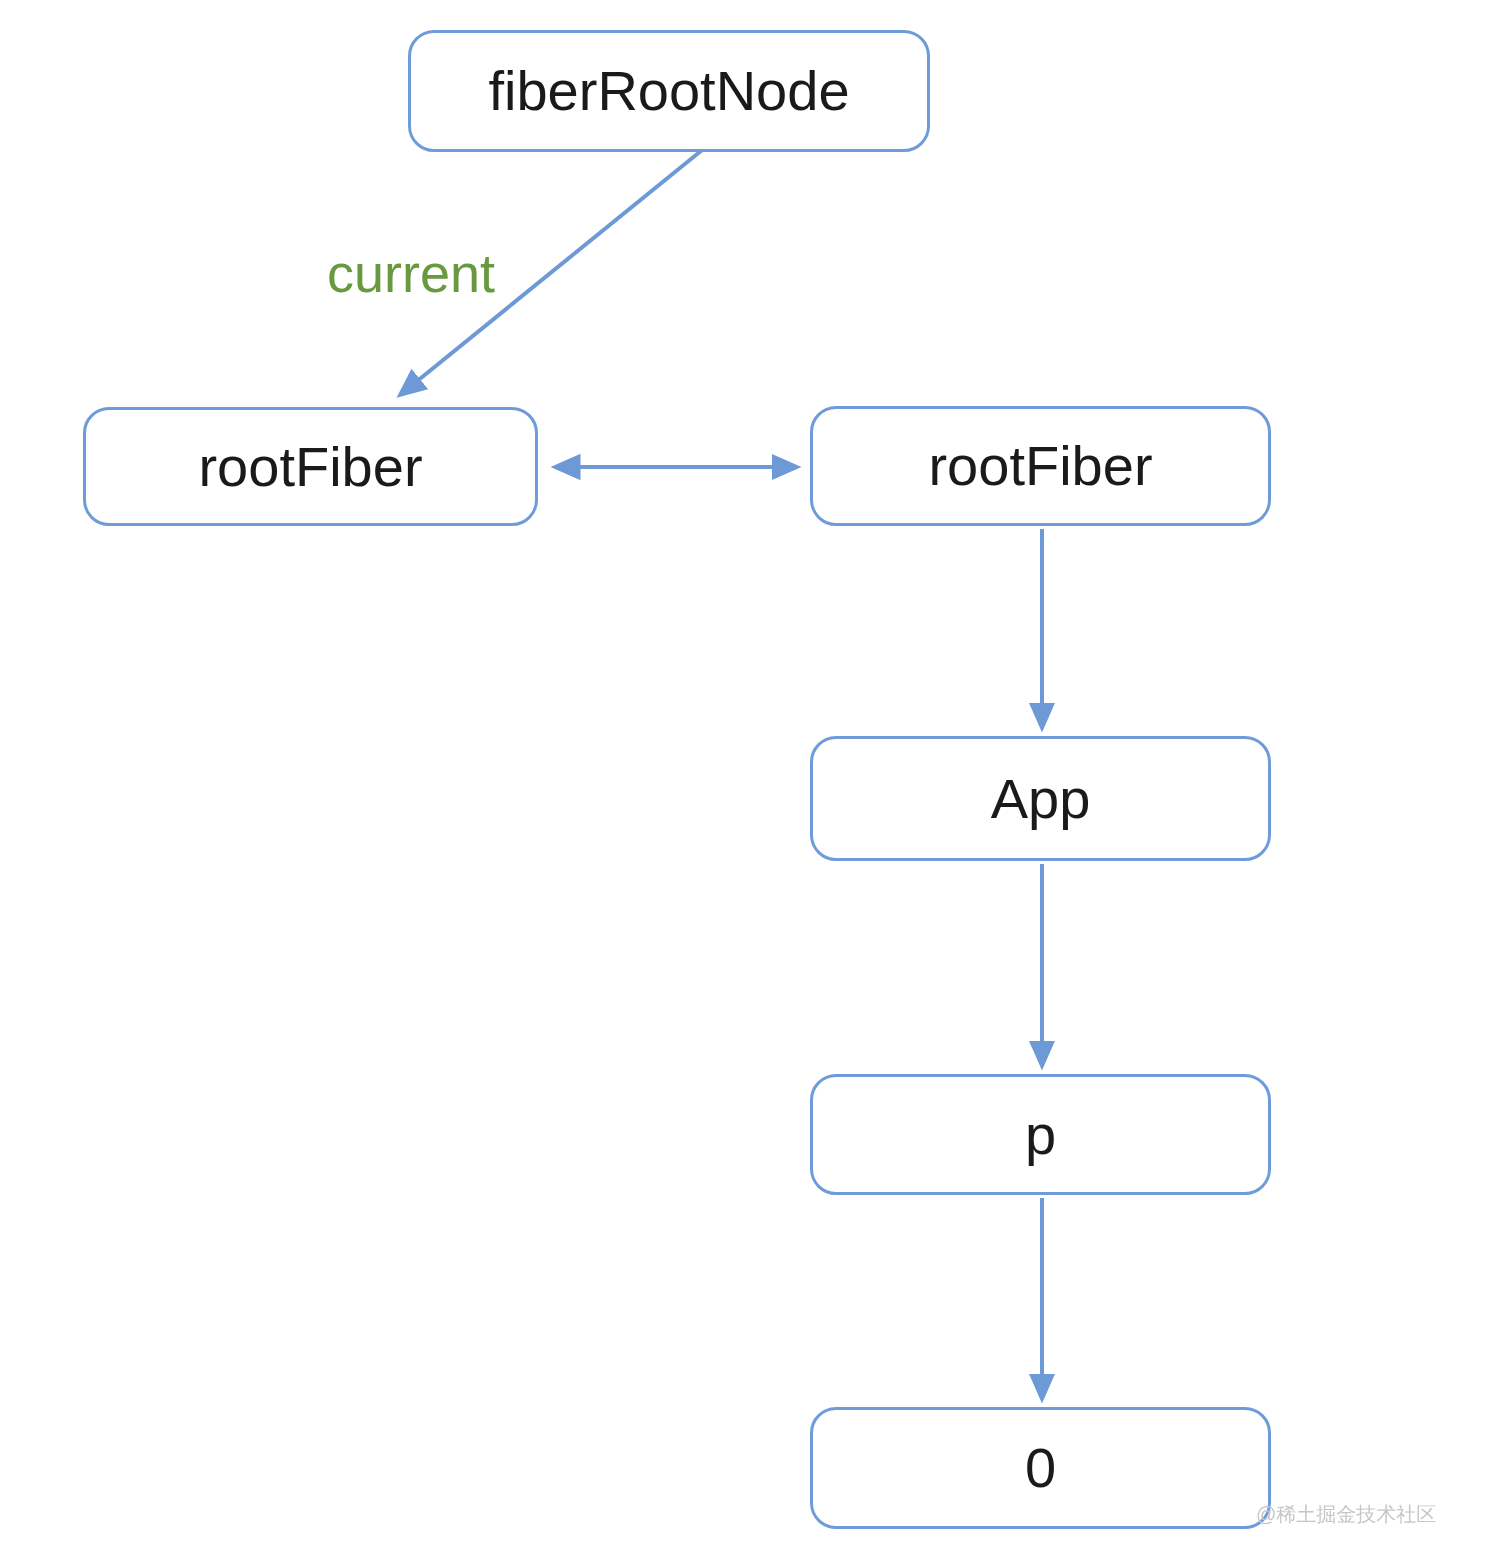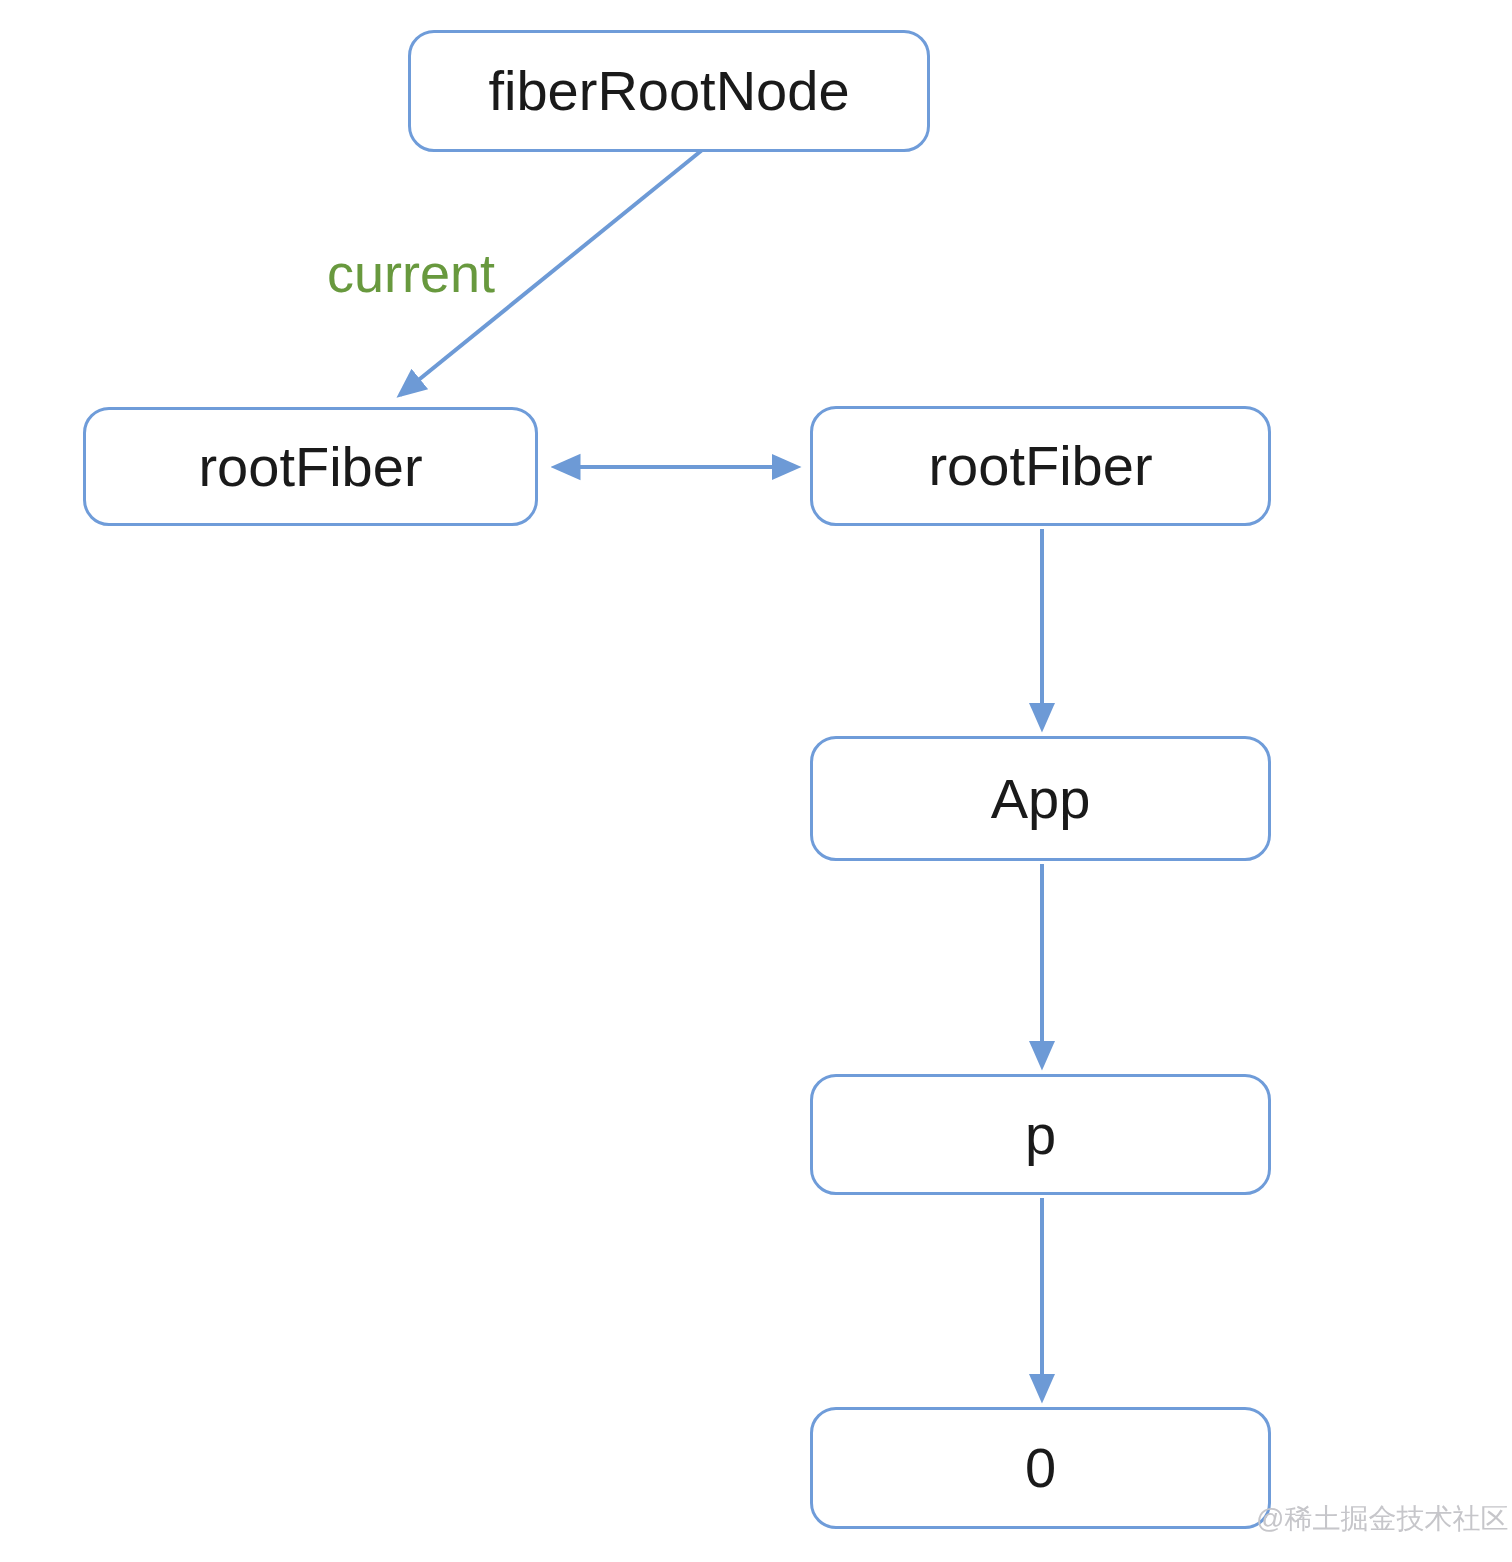--- a/index.html
+++ b/index.html
@@ -54,21 +54,21 @@
     font-size: 54px;
     line-height: 1;
     white-space: nowrap;
   }
   .edge-label-current   { left: 383px; top: 246px; margin-left: 28px; }
   .edge-label-alternate { left: 680px; top: 358px; }
   .watermark {
     position: absolute;
     left: 1256px; top: 1502px;
     color: var(--watermark);
-    font-size: 28px;
+    font-size: 20px;
     line-height: 1.2;
     white-space: nowrap;
   }
 </style>
 </head>
 <body>
 
 <div class="canvas">
 
   <svg class="edges" viewBox="0 0 1512 1562" xmlns="http://www.w3.org/2000/svg">

